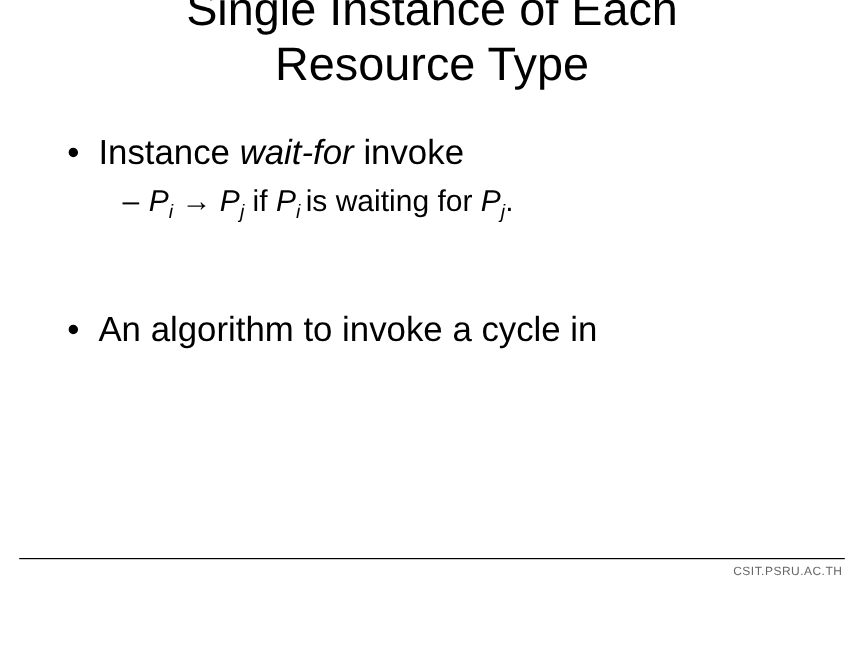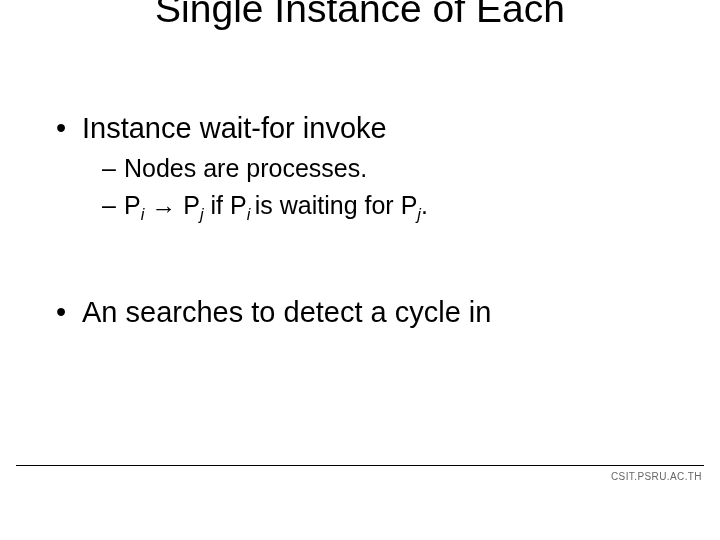--- a/index.html
+++ b/index.html
@@ -66,21 +66,21 @@
     font-size: 25px;
     line-height: 1.32;
     margin-bottom: 4px;
   }
   ul.level2 > li::before {
     content: "–";
     position: absolute;
     left: 0;
     top: 0;
   }
-  em, .it { }
+  em, .it { font-style: italic; }
   sub {
     font-size: 0.65em;
     vertical-align: sub;
     font-style: italic;
   }
   .footer-line {
     position: absolute;
     left: 16px;
     right: 16px;
     bottom: 18px;
@@ -95,44 +95,42 @@
     color: #666;
   }
 </style>
 </head>
 <body>
 
 <div class="slide" data-name="slide">
 
   <div class="title" data-name="slide-title">
     <span data-name="title-line-1">Single Instance of Each</span><br>
+    <span data-name="title-line-2">Resource Type</span>
   </div>
 
   <div class="body" data-name="slide-body">
     <ul class="level1" data-name="bullet-list">
 
       <li data-name="bullet-1">
         <span data-name="bullet-1-text-a">Instance </span><span class="it" data-name="bullet-1-em">wait-for</span><span data-name="bullet-1-text-b"> invoke</span>
         <ul class="level2" data-name="sub-list-1">
-          <li data-name="sub-bullet-1">
-            <span data-name="sub-bullet-1-text">Nodes are processes.</span>
-          </li>
           <li data-name="sub-bullet-2">
             <span class="it" data-name="pi-sym">P</span><sub data-name="pi-sub">i</sub><span data-name="arrow"> → </span><span class="it" data-name="pj-sym">P</span><sub data-name="pj-sub">j</sub><span data-name="if-text">  if </span><span class="it" data-name="pi2-sym">P</span><sub data-name="pi2-sub">i </sub><span data-name="wait-text">is waiting for </span><span class="it" data-name="pj2-sym">P</span><sub data-name="pj2-sub">j</sub><span data-name="dot">.</span>
           </li>
         </ul>
       </li>
 
       <li data-name="spacer-1" style="list-style: none; padding: 0px; content: none; margin: 0px; height: 34px; position: static;"></li>
 
 
       <li data-name="spacer-2" style="list-style: none; padding: 0px; content: none; margin: 0px; height: 26px; position: static;"></li>
 
       <li data-name="bullet-3">
-        <span data-name="bullet-3-text">An searches to detect a cycle in</span>
+        <span data-name="bullet-3-text">An algorithm to invoke a cycle in</span>
       </li>
 
     </ul>
   </div>
 
   <div class="footer-line" data-name="footer-rule"></div>
   <div class="footer-text" data-name="footer-text">CSIT.PSRU.AC.TH</div>
 
 </div>
 

